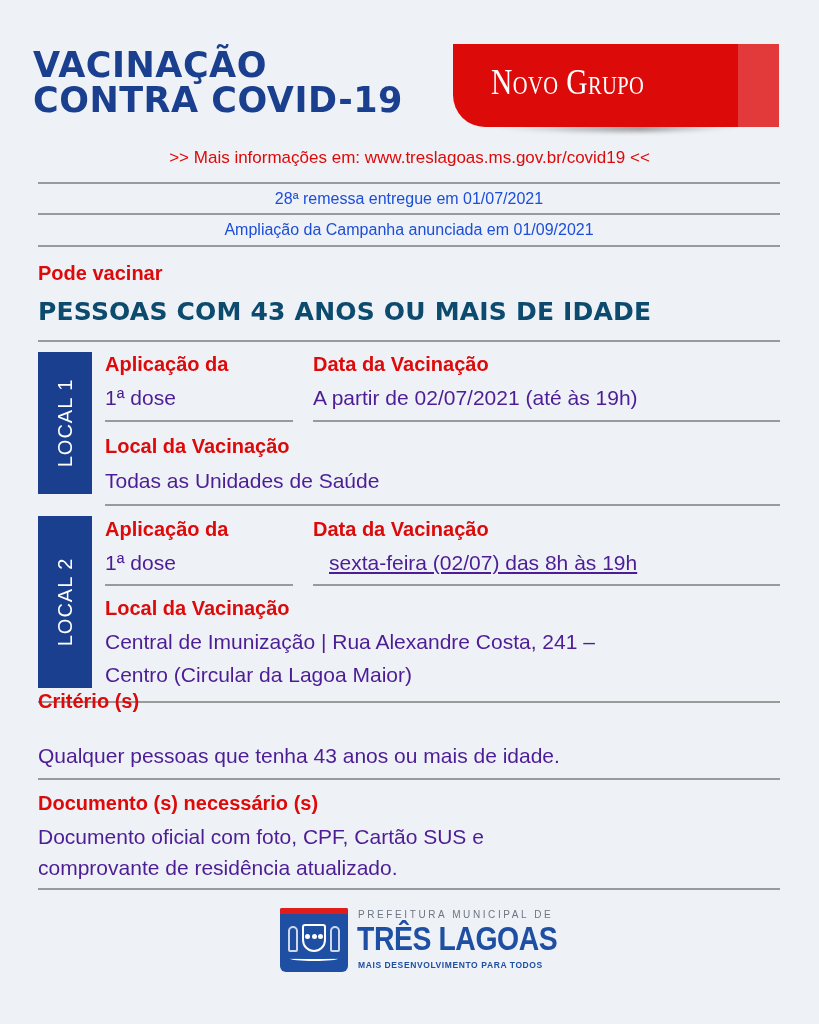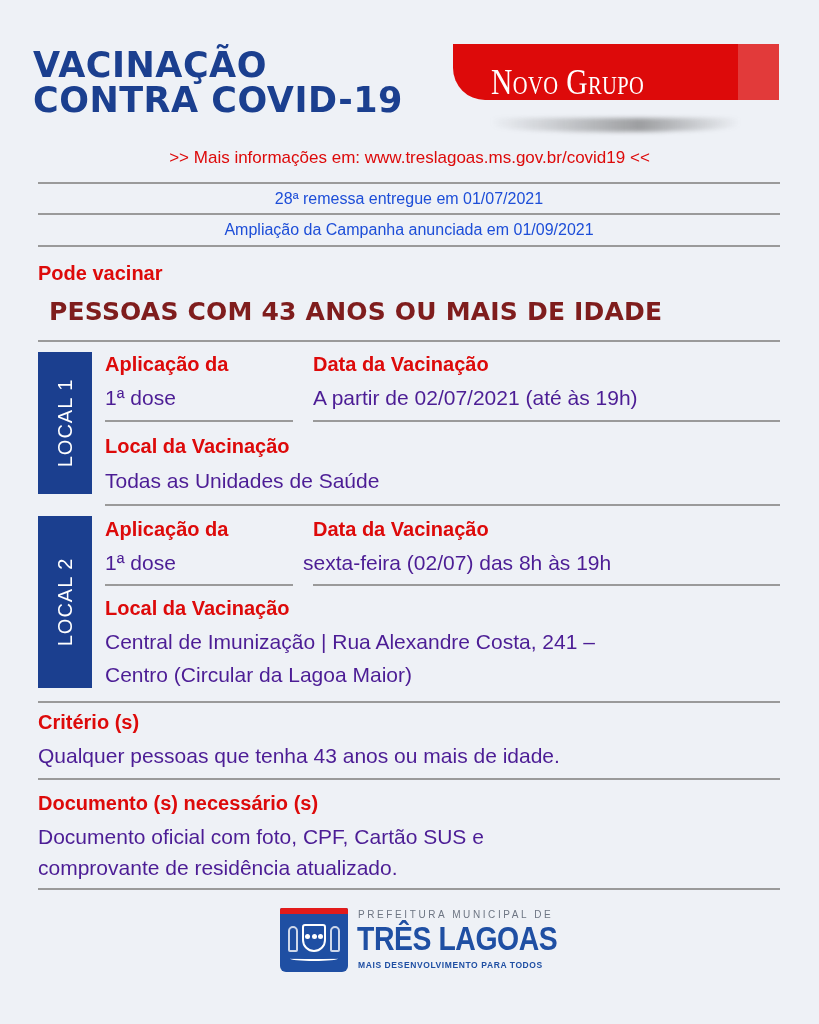--- a/index.html
+++ b/index.html
@@ -3,32 +3,32 @@
 <meta charset="utf-8">
 <style>
   * { box-sizing: border-box; margin: 0; padding: 0; }
   html, body { width: 819px; height: 1024px; background: #eef1f6; overflow: hidden; }
   body { position: relative; font-family: "Liberation Sans", "DejaVu Sans", sans-serif; color: #4a4a4a; }
   .abs { position: absolute; }
 
   .title { left: 33px; top: 48px; color: #1b3f8f; font-family: "DejaVu Sans", sans-serif; font-weight: bold; font-size: 35px; line-height: 34px; letter-spacing: 0.5px; transform: scaleY(1.02); }
   .title div { white-space: nowrap; }
 
-  .tab { left: 453px; top: 44px; width: 326px; height: 56px; background: #dd0a0a; border-bottom-left-radius: 32px; overflow: hidden; }
+  .tab { left: 453px; top: 44px; width: 326px; height: 83px; background: #dd0a0a; border-bottom-left-radius: 32px; overflow: hidden; }
   .tab-stripe { position: absolute; right: 0; top: 0; width: 41px; height: 100%; background: #e23a3a; }
   .tab-shadow { left: 490px; top: 118px; width: 250px; height: 14px; background: linear-gradient(to right, rgba(120,120,120,0) 0%, rgba(90,90,90,0.55) 60%, rgba(120,120,120,0) 100%); border-radius: 0 0 50% 50%; filter: blur(2px); }
   .tab-label { position: absolute; left: 38px; top: 16px; color: #fff; font-family: "Liberation Serif", "DejaVu Serif", serif; font-size: 36px; line-height: 44px; font-variant: small-caps; letter-spacing: 0.5px; transform: scaleX(0.82); transform-origin: left center; white-space: nowrap; }
 
   .link { left: 0; width: 819px; top: 145px; text-align: center; color: #dd0a0a; font-size: 17px; line-height: 26px; white-space: nowrap; }
 
   .rule { height: 2px; background: #9a9a9a; }
   .center-text { left: 38px; width: 742px; text-align: center; font-size: 16px; color: #1d4ed8; line-height: 20px; white-space: nowrap; }
 
   .red-label { color: #dd0a0a; font-weight: bold; font-size: 20px; line-height: 24px; white-space: nowrap; }
-  .headline { left: 38px; top: 296px; color: #7f1d1d; font-family: "DejaVu Sans", sans-serif; font-weight: bold; font-size: 25px; line-height: 32px; white-space: nowrap; letter-spacing: 0.2px; margin-left: 11px; }
+  .headline { left: 38px; top: 296px; color: #0c4a6e; font-family: "DejaVu Sans", sans-serif; font-weight: bold; font-size: 25px; line-height: 32px; white-space: nowrap; letter-spacing: 0.2px; }
 
   .body-text { color: #4c1d95; font-size: 21px; line-height: 29px; white-space: nowrap; }
 
   .local-bar { left: 38px; width: 54px; background: #1b3f8f; }
   .local-bar span { position: absolute; left: 50%; top: 50%; transform: translate(-50%, -50%) rotate(-90deg); color: #fff; font-size: 20px; letter-spacing: 1px; white-space: nowrap; }
 
   .logo { left: 280px; top: 908px; width: 270px; height: 66px; }
   .logo-emblem { position: absolute; left: 0; top: 0; width: 68px; height: 64px; background: #1f4fa3; border-radius: 2px 2px 6px 6px; overflow: hidden; }
   .logo-emblem .topbar { position: absolute; left: 0; top: 0; width: 100%; height: 6px; background: #e21b1b; }
   .logo-emblem .shield { position: absolute; left: 22px; top: 16px; width: 24px; height: 28px; border: 2px solid #fff; border-radius: 3px 3px 12px 12px; }
@@ -79,28 +79,28 @@
 <div class="abs body-text" style="left:105px;top:466px;">Todas as Unidades de Saúde</div>
 <div class="abs rule" style="left:105px;top:504px;width:675px;"></div>
 
 <div class="abs local-bar" style="top:516px;height:172px;">
   <span>LOCAL 2</span>
 </div>
 <div class="abs red-label" style="left:105px;top:517px;">Aplicação da</div>
 <div class="abs body-text" style="left:105px;top:548px;">1ª dose</div>
 <div class="abs rule" style="left:105px;top:584px;width:188px;"></div>
 <div class="abs red-label" style="left:313px;top:517px;">Data da Vacinação</div>
-<div class="abs body-text" style="left:303px;top:548px;">sexta-feira (02/07) das 8h às 19h</div>
+<div class="abs body-text" style="left:329px;top:548px;text-decoration:underline;">sexta-feira (02/07) das 8h às 19h</div>
 <div class="abs rule" style="left:313px;top:584px;width:467px;"></div>
 <div class="abs red-label" style="left:105px;top:596px;">Local da Vacinação</div>
 <div class="abs body-text" style="left:105px;top:627px;">Central de Imunização | Rua Alexandre Costa, 241 –</div>
 <div class="abs body-text" style="left:105px;top:660px;">Centro (Circular da Lagoa Maior)</div>
 <div class="abs rule" style="left:38px;top:701px;width:742px;"></div>
 
-<div class="abs red-label" style="left:38px;top:710px;">Critério (s)</div>
+<div class="abs red-label" style="left:38px;top:689px;">Critério (s)</div>
 <div class="abs body-text" style="left:38px;top:741px;">Qualquer pessoas que tenha 43 anos ou mais de idade.</div>
 <div class="abs rule" style="left:38px;top:778px;width:742px;"></div>
 
 <div class="abs red-label" style="left:38px;top:791px;">Documento (s) necessário (s)</div>
 <div class="abs body-text" style="left:38px;top:822px;">Documento oficial com foto, CPF, Cartão SUS e</div>
 <div class="abs body-text" style="left:38px;top:853px;">comprovante de residência atualizado.</div>
 <div class="abs rule" style="left:38px;top:888px;width:742px;"></div>
 
 <div class="abs logo">
   <div class="logo-emblem">

